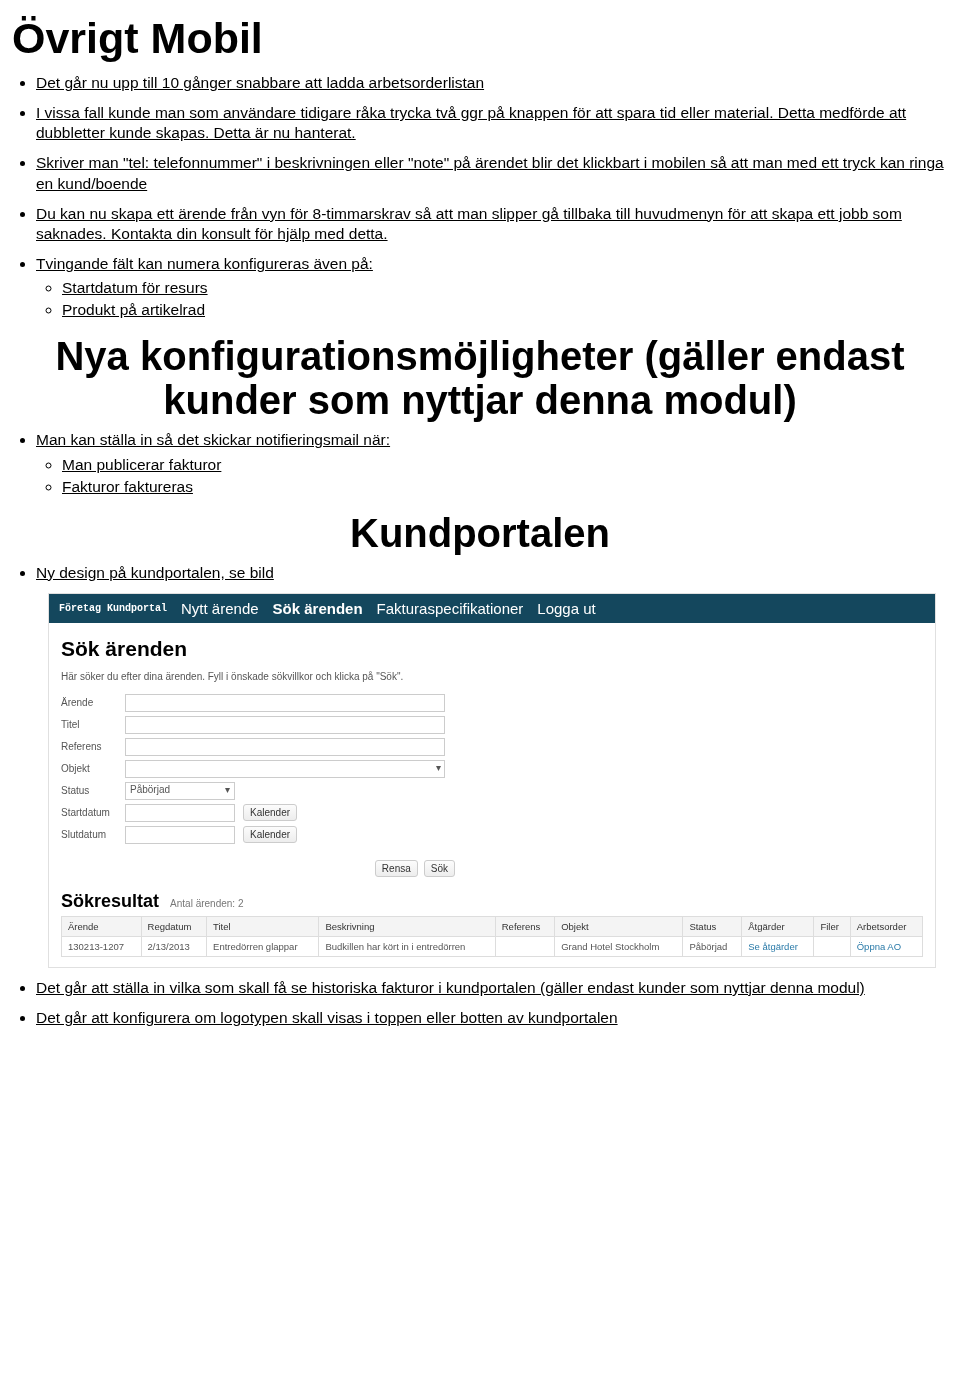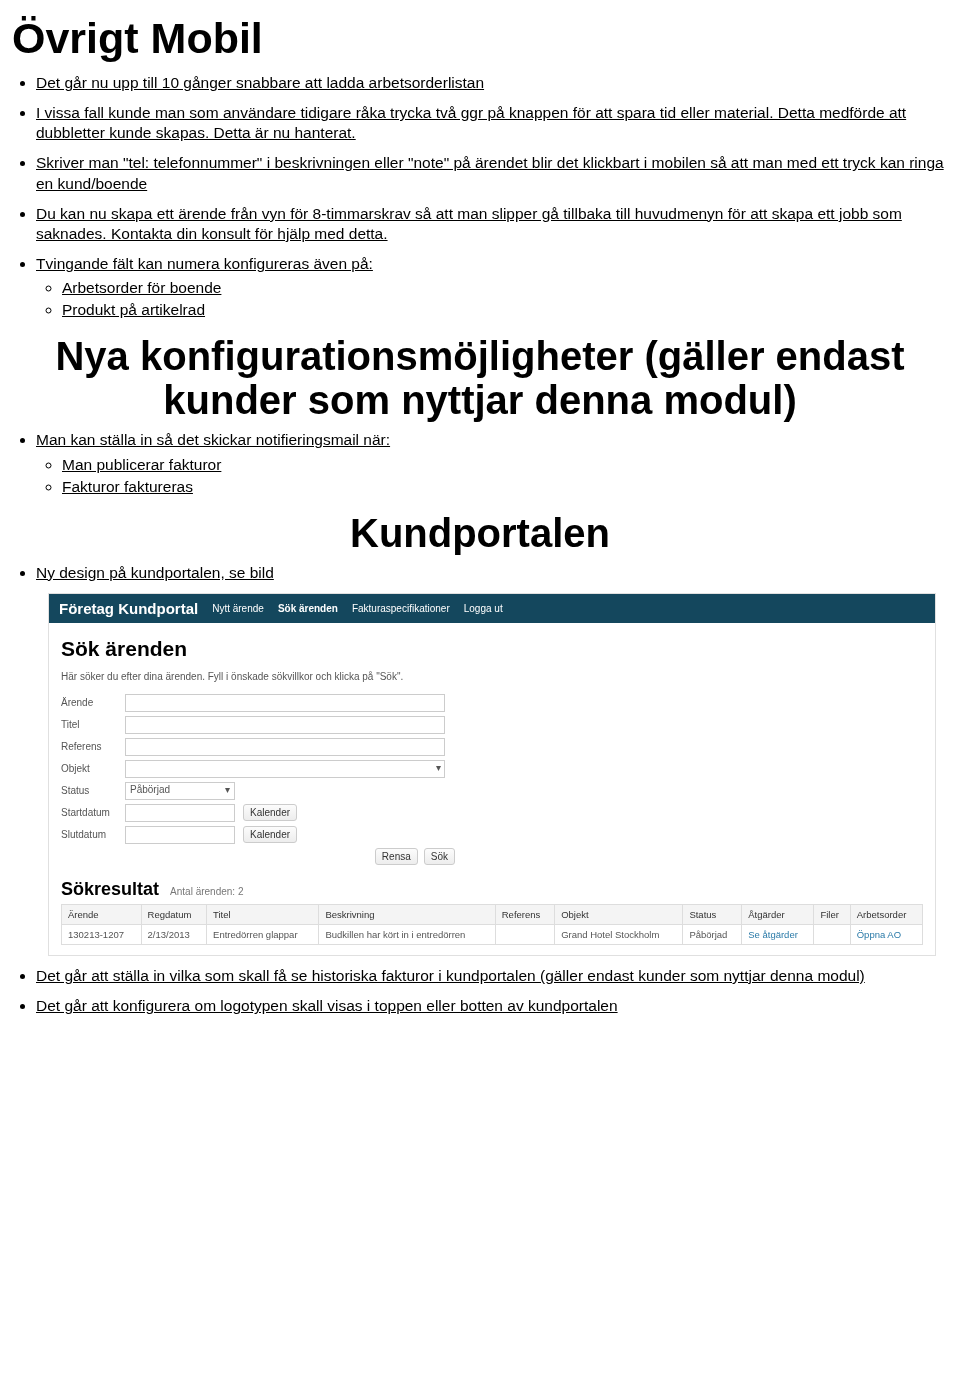--- a/index.html
+++ b/index.html
@@ -26,43 +26,43 @@
     background: #fff;
   }
   .navbar {
     background: #14475d;
     color: #fff;
     padding: 6px 10px;
     display: flex;
     align-items: center;
     gap: 14px;
   }
-  .navbar .brand { font-weight: bold; font-size: 15px; }
-  .navbar a { color: #fff; text-decoration: none; font-size: 10px; }
+  .navbar .brand { font-weight: bold; font-size: 10px; font-family: Liberation Mono, monospace; }
+  .navbar a { color: #fff; text-decoration: none; font-size: 15px; }
   .navbar a.active { font-weight: bold; }
   .portal-body { padding: 10px 12px; }
   .portal-body h2 { font-size: 21px; font-weight: bold; margin: 4px 0 10px 0; }
   .portal-body .hint { color: #555; font-size: 10px; margin-bottom: 12px; }
   .form-row { display: flex; align-items: center; margin: 4px 0; gap: 8px; }
   .form-row label { width: 56px; color: #555; font-size: 10px; }
   .form-row input.txt { border: 1px solid #ccc; height: 18px; width: 320px; }
   .form-row input.sel { border: 1px solid #ccc; height: 18px; width: 320px; background: #fff; }
   .form-row .dd { border: 1px solid #ccc; height: 18px; width: 110px; padding: 1px 4px; font-size: 10px; color: #555; position: relative; background: #fff; }
   .form-row .dd::after { content: "▾"; position: absolute; right: 4px; top: 1px; }
   .form-row input.short { border: 1px solid #ccc; height: 18px; width: 110px; }
   .btn {
     background: linear-gradient(#fcfcfc, #ededed);
     border: 1px solid #ccc;
     border-radius: 3px;
     padding: 2px 6px;
     font-size: 10px;
     color: #333;
     cursor: pointer;
   }
-  .btn-row { display: flex; gap: 6px; justify-content: flex-end; width: 394px; margin-top: 4px; }
+  .btn-row { display: flex; gap: 6px; justify-content: flex-end; width: 394px; margin-top: 16px; }
   .result-title { font-weight: bold; font-size: 18px; margin: 14px 0 4px 0; }
   .result-title .muted { font-weight: normal; font-size: 10px; color: #777; margin-left: 6px; }
   table.results { width: 100%; border-collapse: collapse; margin-top: 4px; }
   table.results th, table.results td {
     border: 1px solid #ddd;
     padding: 4px 6px;
     font-size: 9.5px;
     text-align: left;
     color: #555;
   }
@@ -77,21 +77,21 @@
 
 <h1>Övrigt Mobil</h1>
 <ul class="top">
   <li>Det går nu upp till 10 gånger snabbare att ladda arbetsorderlistan</li>
   <li>I vissa fall kunde man som användare tidigare råka trycka två ggr på knappen för att spara tid eller material. Detta medförde att dubbletter kunde skapas. Detta är nu hanterat.</li>
   <li>Skriver man "tel: telefonnummer" i beskrivningen eller "note" på ärendet blir det klickbart i mobilen så att man med ett tryck kan ringa en kund/boende</li>
   <li>Du kan nu skapa ett ärende från vyn för 8-timmarskrav så att man slipper gå tillbaka till huvudmenyn för att skapa ett jobb som saknades. Kontakta din konsult för hjälp med detta.</li>
   <li>
     <span>Tvingande fält kan numera konfigureras även på:</span>
     <ul class="sub">
-      <li>Arbetsorder för boende</li>
+      <li>Startdatum för resurs</li>
       <li>Produkt på artikelrad</li>
     </ul>
   </li>
 </ul>
 
 <h1 class="big">Nya konfigurationsmöjligheter (gäller endast kunder som nyttjar denna modul)</h1>
 <ul class="top">
   <li>
     <span>Man kan ställa in så det skickar notifieringsmail när:</span>
     <ul class="sub">

